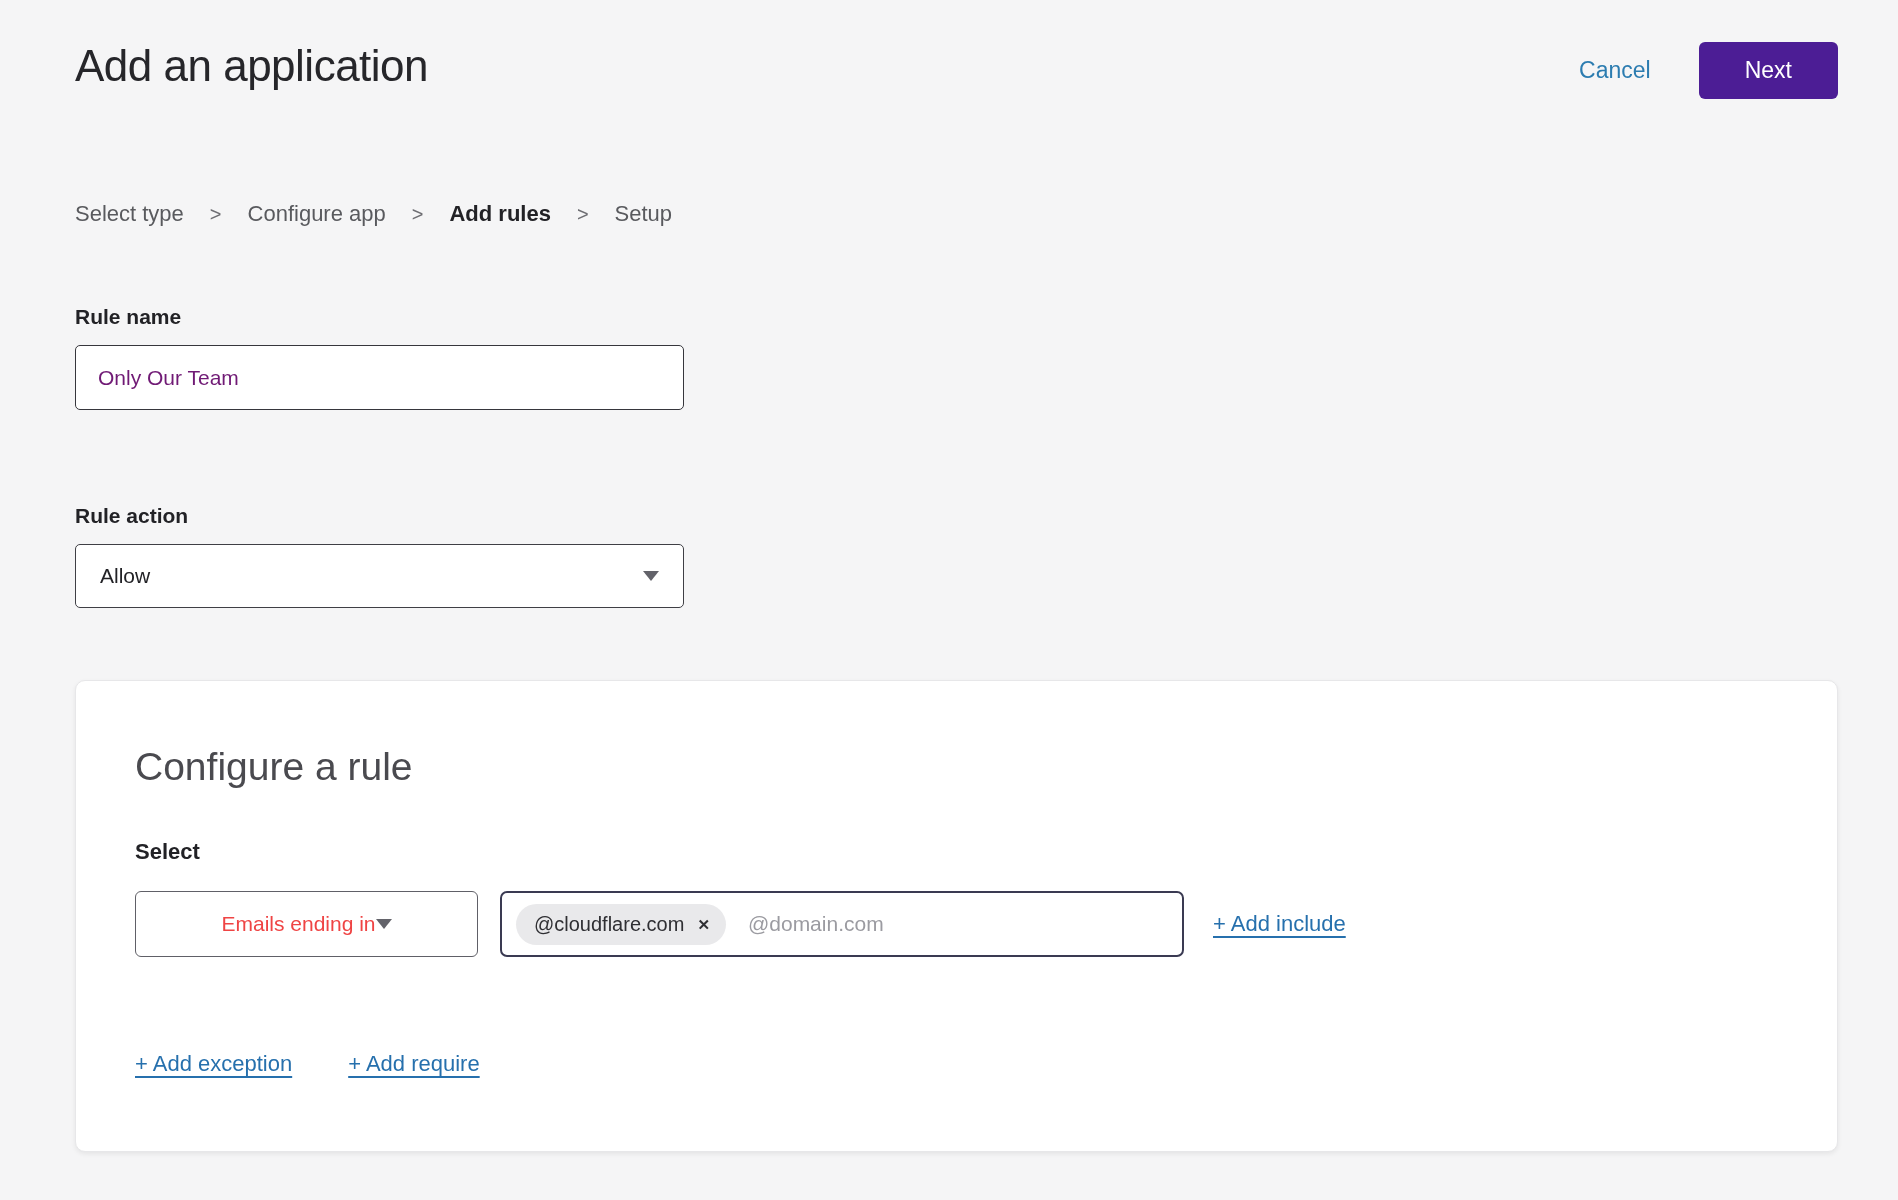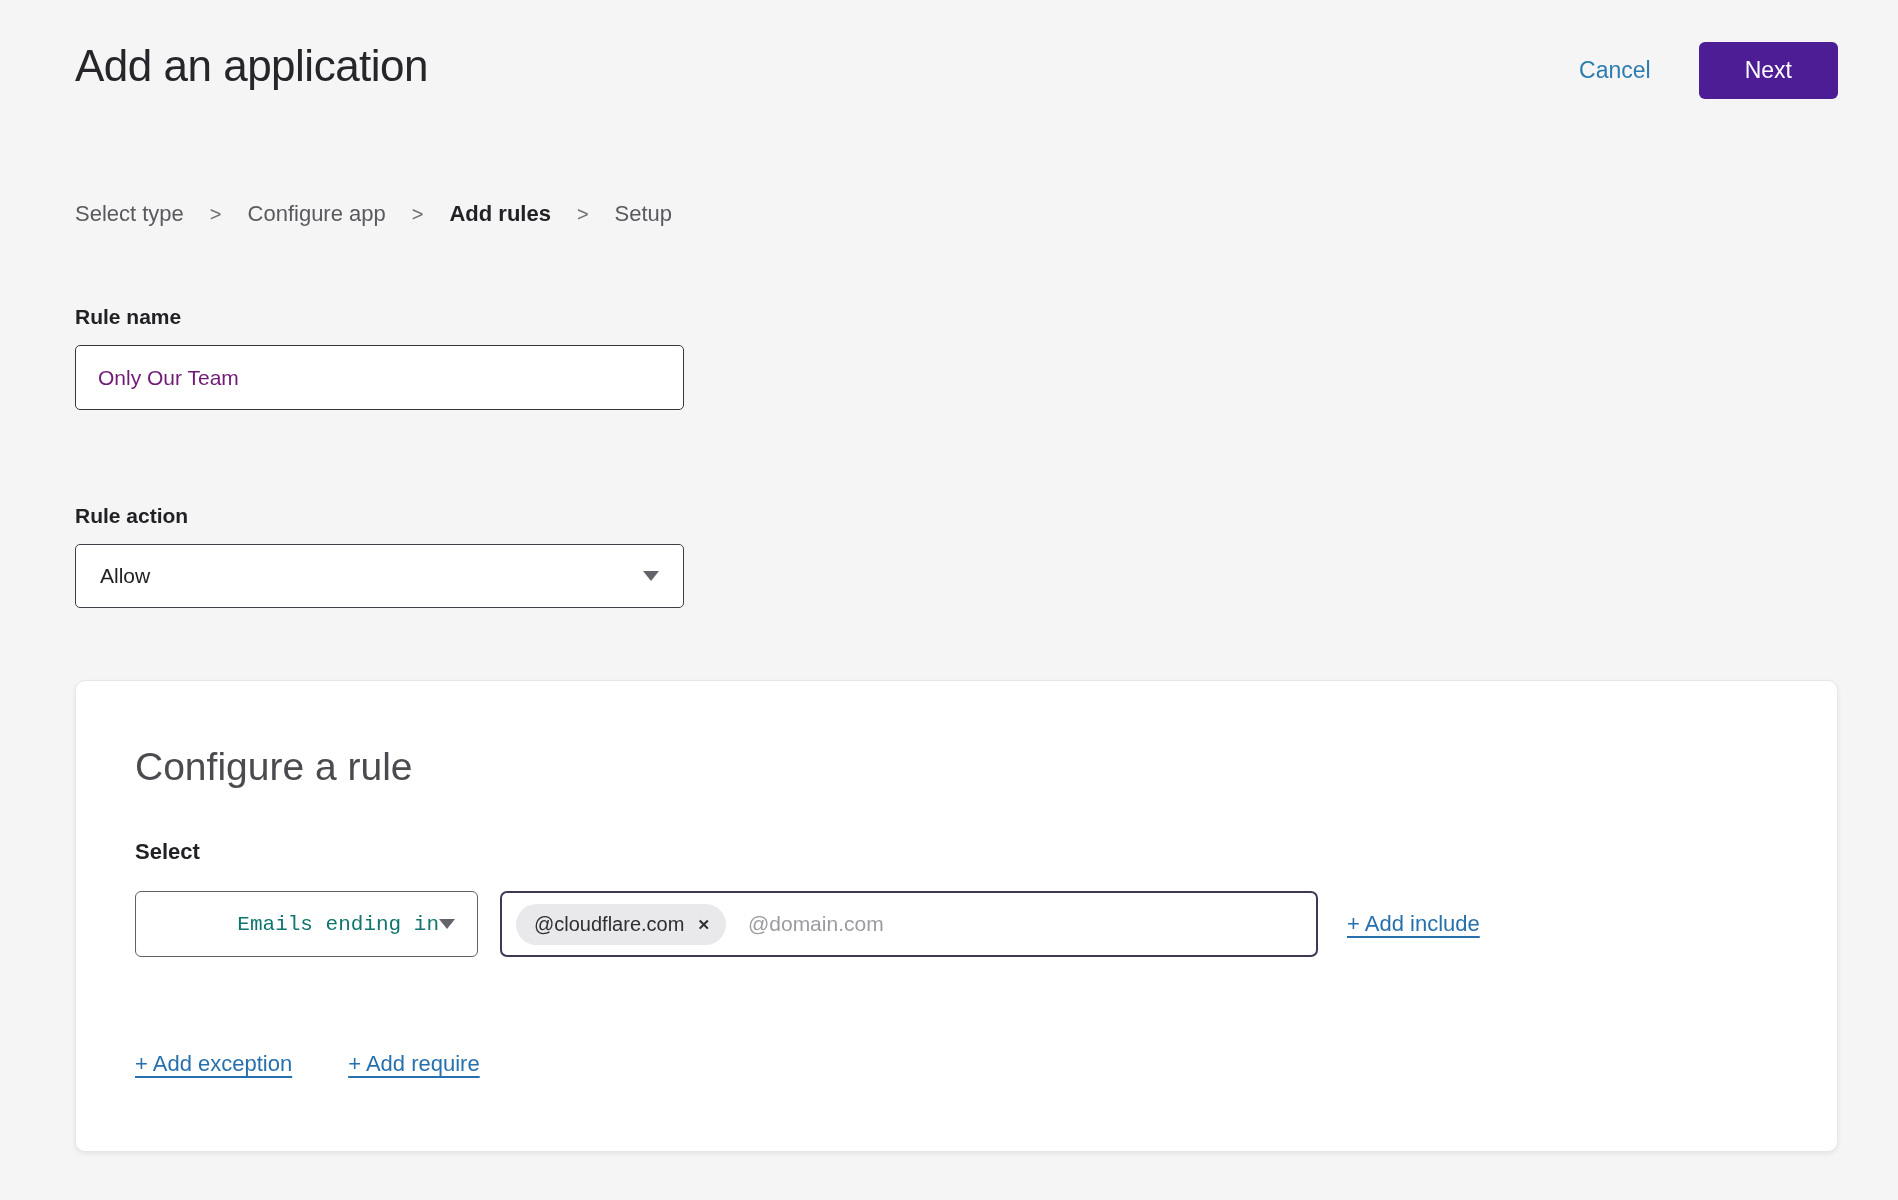--- a/index.html
+++ b/index.html
@@ -133,30 +133,29 @@
   }
   .include-select {
     width: 343px;
     height: 66px;
     background: #ffffff;
     border: 1px solid #606067;
     border-radius: 6px;
     padding: 0 22px;
     display: flex;
     align-items: center;
-    justify-content: flex-end;
-    font-size: 21px;
-    color: #0f766e;
+    justify-content: center;
+    font-size: 21px;
+    color: #ef4444;
     cursor: pointer;
     flex: none;
-    font-family: Liberation Mono, monospace;
   }
   .tag-input {
     margin-left: 22px;
-    width: 818px;
+    width: 684px;
     height: 66px;
     background: #ffffff;
     border: 2px solid #3a3a52;
     border-radius: 7px;
     display: flex;
     align-items: center;
     padding: 0 14px;
     flex: none;
     cursor: text;
   }

